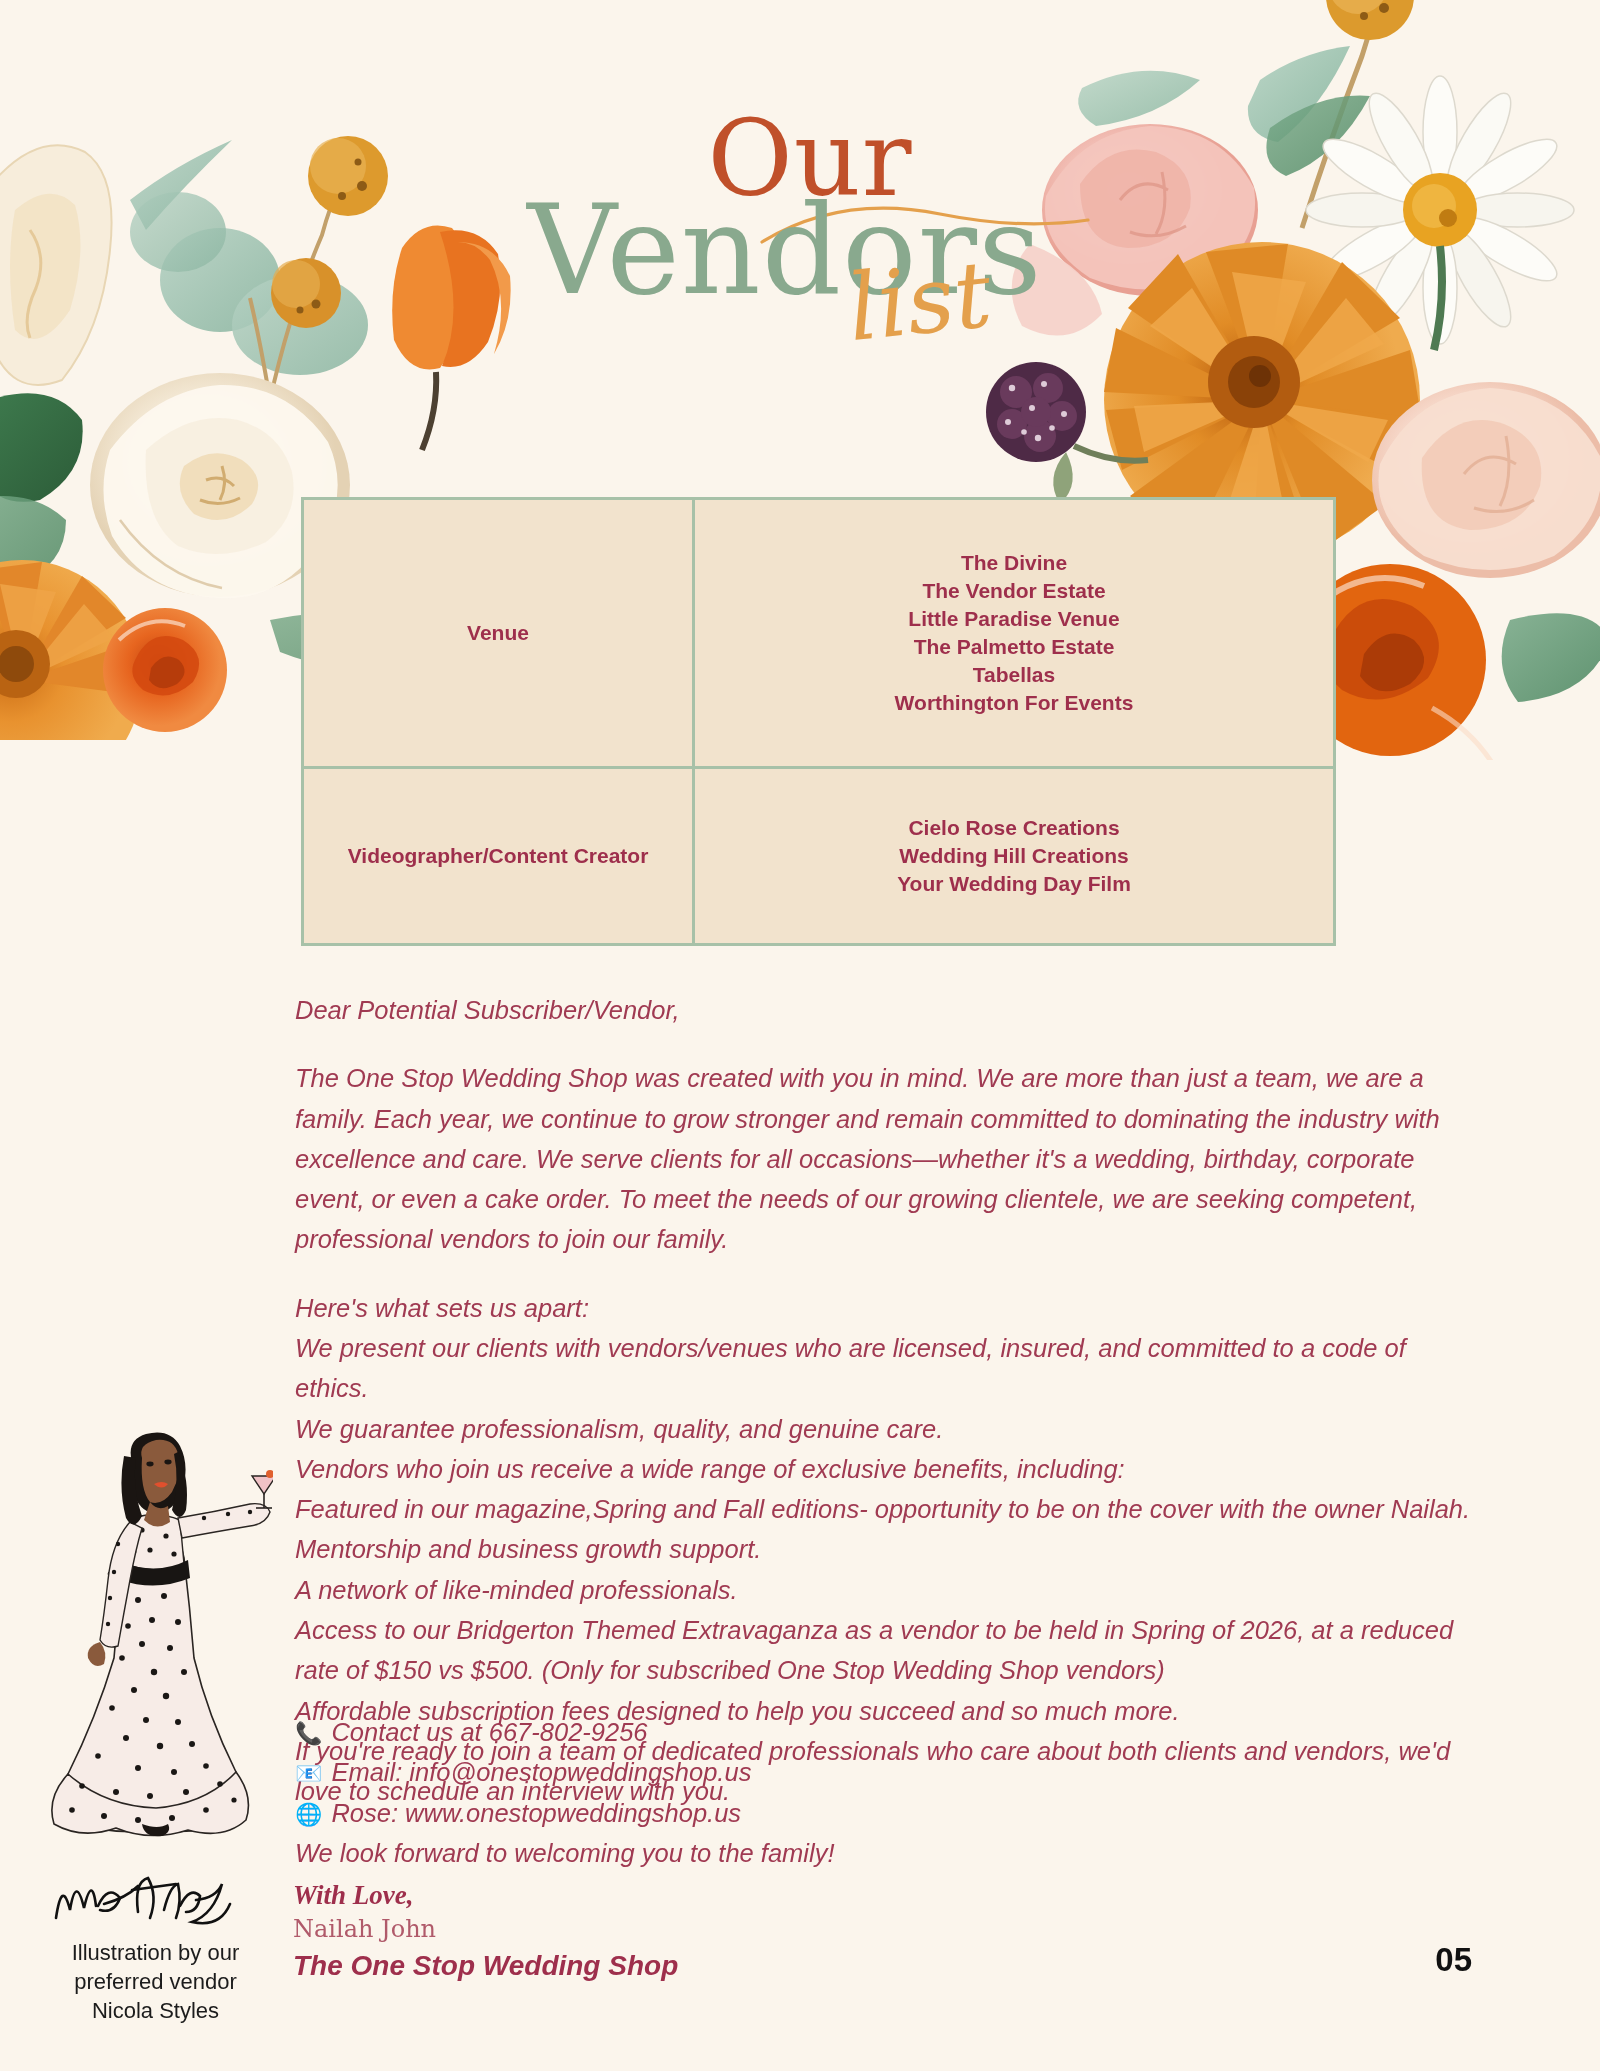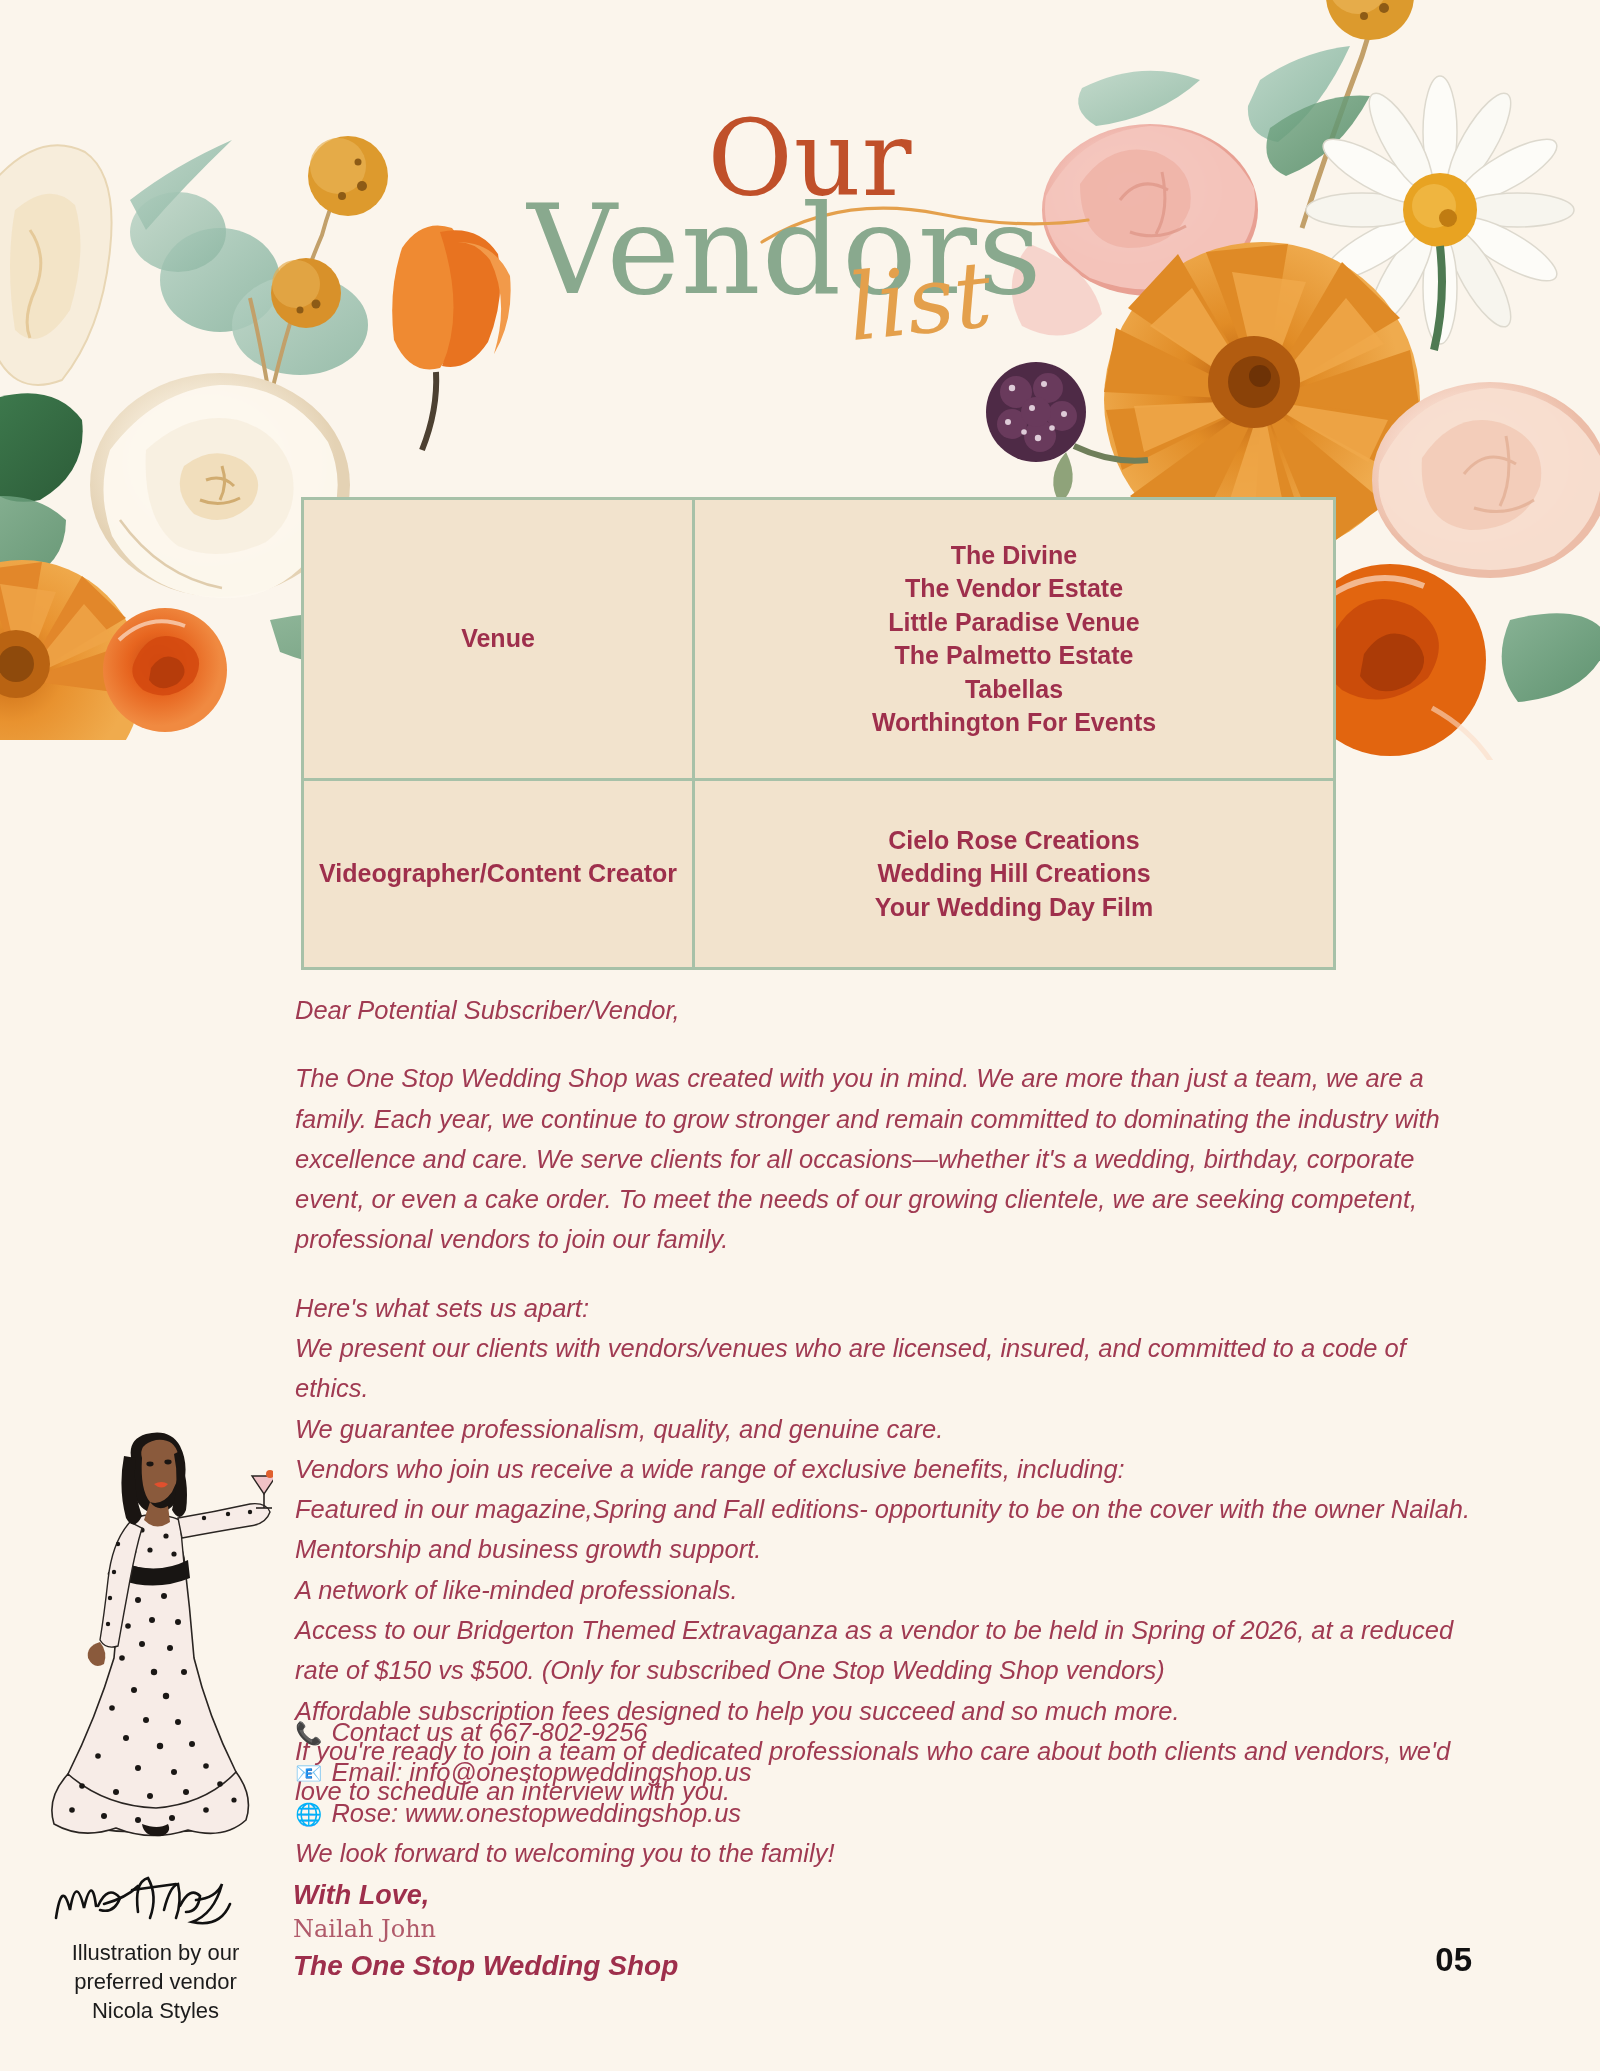--- a/index.html
+++ b/index.html
@@ -76,23 +76,23 @@
     border-collapse: collapse;
     z-index: 4;
   }
   .vendor-table td {
     border: 3px solid #a7c1a8;
     background: #f2e3cd;
     color: #9e2f4c;
     text-align: center;
     vertical-align: middle;
     font-weight: bold;
-    font-size: 25px;
+    font-size: 21px;
     line-height: 1.34;
-    padding: 24px 10px;
+    padding: 18px 10px;
     margin-top: 16px;
   }
   .vendor-table td.cat { width: 368px; }
   .vendor-table tr.row-venue td { height: 230px; }
   .vendor-table tr.row-video td { height: 138px; }
   .cell-list span { display: block; white-space: nowrap; }
 
   
   .letter {
     position: absolute;
@@ -126,21 +126,21 @@
   .cicon { font-style: normal; font-size: 22px; line-height: 1; }
 
   
   .sign-block {
     position: absolute;
     left: 293px;
     top: 1880px;
     z-index: 4;
   }
   .with-love {
-    font-family: Liberation Sans, sans-serif;
+    font-family: Liberation Serif, serif;
     font-style: italic;
     font-weight: bold;
     font-size: 27px;
     color: #9e2f4c;
     margin-bottom: 6px;
   }
   .sig-name {
     font-family: "DejaVu Serif", serif;
     font-size: 24px;
     color: #b05a6a;

